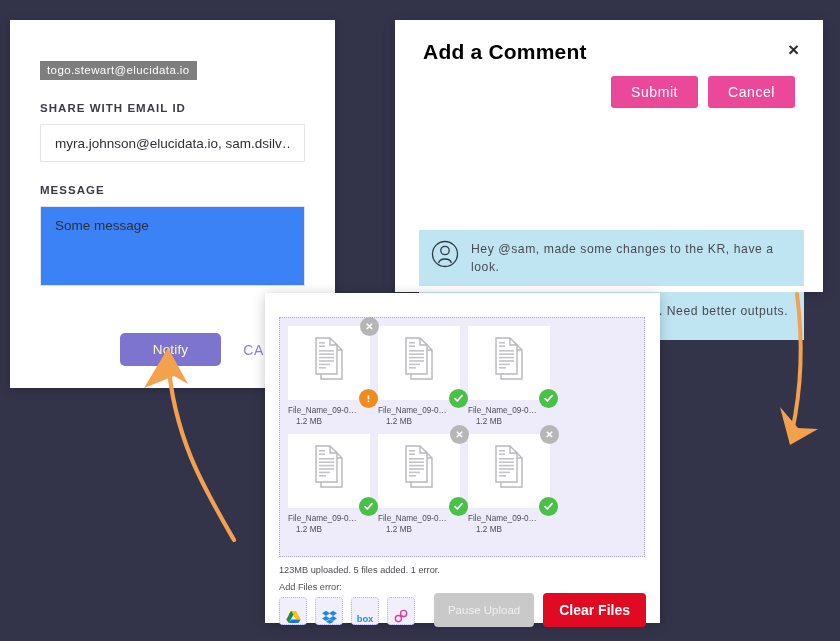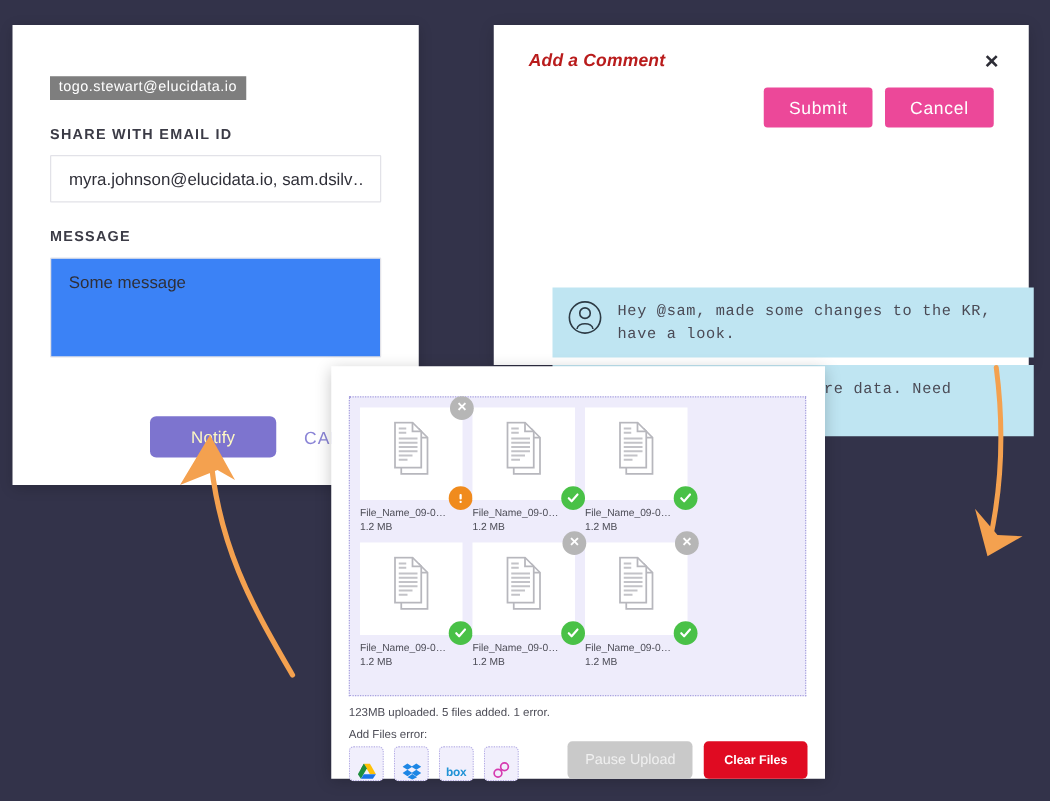--- a/index.html
+++ b/index.html
@@ -115,27 +115,26 @@
   
   #comment-dialog {
     left: 395px;
     top: 20px;
     width: 428px;
     height: 272px;
     box-shadow: 0 2px 12px rgba(0,0,0,0.18);
   }
   .comment-inner { padding: 20px 28px 0 28px; position: relative; height: 100%; box-sizing: border-box;}
   #comment-title {
-    font-size: 14px;
+    font-size: 21px;
     font-weight: bold;
-    color: #b91c1c;
+    color: #000000;
     letter-spacing: 0.01em;
     margin: 0;
     display: inline-block;
-    font-style: italic;
   }
   #comment-close-button {
     position: absolute;
     right: 24px;
     top: 20px;
     background: none;
     border: none;
     font-size: 19px;
     line-height: 1;
     font-weight: bold;
@@ -173,24 +172,23 @@
     font-family: "Liberation Sans", sans-serif;
     font-size: 14px;
     letter-spacing: 0.04em;
     padding: 8px 20px;
     cursor: pointer;
   }
 
   
   #comment-list {
     position: absolute;
-    left: 442px;
+    left: 419px;
     top: 230px;
     width: 385px;
-    font-family: Liberation Mono, monospace;
   }
   .comment-item {
     background: #bfe5f2;
     display: flex;
     align-items: flex-start;
     padding: 10px 12px;
     margin-bottom: 6px;
     gap: 12px;
   }
   .avatar-icon { flex: 0 0 auto; width: 28px; height: 28px; }
@@ -279,20 +277,21 @@
     font-size: 8.2px;
     color: #4d4d57;
     margin-top: 6px;
     white-space: nowrap;
     overflow: hidden;
   }
   .file-size {
     font-size: 8.2px;
     color: #4d4d57;
     margin-top: 2px;
+    margin-left: 8px;
   }
   #upload-status {
     position: absolute;
     left: 14px;
     top: 272px;
     font-size: 9.2px;
     color: #4d4d57;
   }
   #add-from-label {
     position: absolute;
@@ -337,21 +336,21 @@
     font-size: 11.5px;
     padding: 9px 14px;
     cursor: pointer;
   }
   #clear-files-button {
     background: #e00b22;
     color: #ffffff;
     border: none;
     border-radius: 4px;
     font-family: "Liberation Sans", sans-serif;
-    font-size: 10px;
+    font-size: 14px;
     padding: 9px 16px;
     cursor: pointer;
     font-weight: bold;
   }
 
   
   .arrow-svg { position: absolute; pointer-events: none; }
   #arrow-left { left: 130px; top: 288px; }
   #arrow-right { left: 760px; top: 290px; }
 </style>

